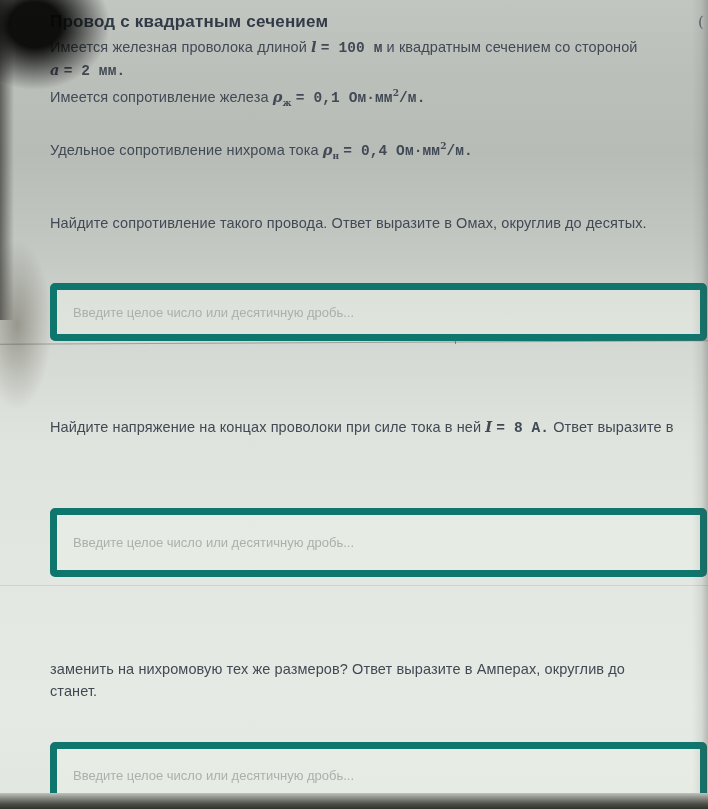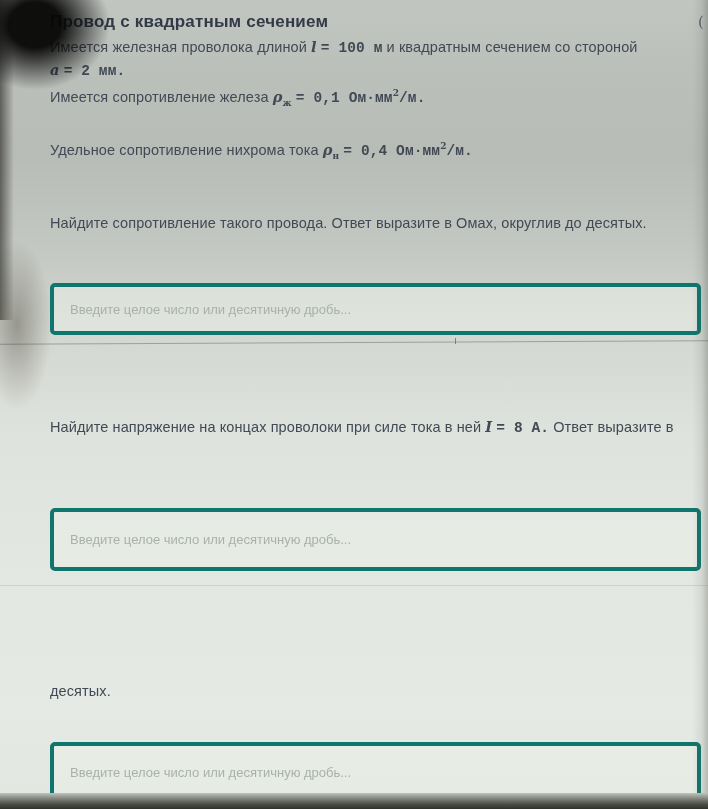--- a/index.html
+++ b/index.html
@@ -21,21 +21,21 @@
     position:absolute;left:50px;top:1px;color:#313a46;
     font-size:17px;font-weight:700;letter-spacing:0.2px;
   }
   .mvar{font-family:"DejaVu Serif",serif;font-style:italic;font-weight:600;}
   .mval{font-family:Liberation Mono, monospace;font-weight:600;}
   .math sub{font-family:"DejaVu Serif",serif;font-weight:600;font-size:9px;}
   .math sup{font-family:"DejaVu Serif",serif;font-weight:600;font-size:9px;}
   .answer-input{
     position:absolute;left:50px;width:611px;
     background:rgba(234,238,232,0.55);
-    border:4px solid #0f766e;border-radius:5px;
+    border:7px solid #0f766e;border-radius:5px;
     padding:0 16px;font-family:"Liberation Sans","DejaVu Sans",sans-serif;
     font-size:13px;color:#5f6761;outline:none;box-shadow:none;
   }
   .answer-input::placeholder{color:#a9b1aa;opacity:1;}
   .divider{position:absolute;left:0;width:708px;height:1px;
            background:rgba(110,115,108,0.55);}
   .divider-tick{position:absolute;width:1px;height:6px;
                 background:rgba(90,95,88,0.7);}
   .corner-glyph{position:absolute;left:698px;top:13px;color:#59616a;
                 font-size:15px;font-family:"DejaVu Serif",serif;}
@@ -99,22 +99,23 @@
     <span>Ответ выразите в</span>
     <br>
   </p>
 
   <input class="answer-input" style="top: 508px; height: 55px;" type="text" placeholder="Введите целое число или десятичную дробь...">
 
   <div class="divider" style="top:585px;background:rgba(110,115,108,0.18);"></div>
 
   <p class="txt" style="left:50px;top:636px;width:660px;margin:0;">
     <br>
+    <span>заменить на нихромовую тех же размеров? Ответ выразите в Амперах, округлив до</span>
     <br>
-    <span>десятых.</span>
+    <span>станет.</span>
   </p>
 
   <input class="answer-input" style="top: 742px; height: 52px;" type="text" placeholder="Введите целое число или десятичную дробь...">
 
 </div>
 
 <div class="shade">
   <div class="edge-left-top"></div>
   <div class="edge-left-mid"></div>
   <div class="edge-right"></div>

